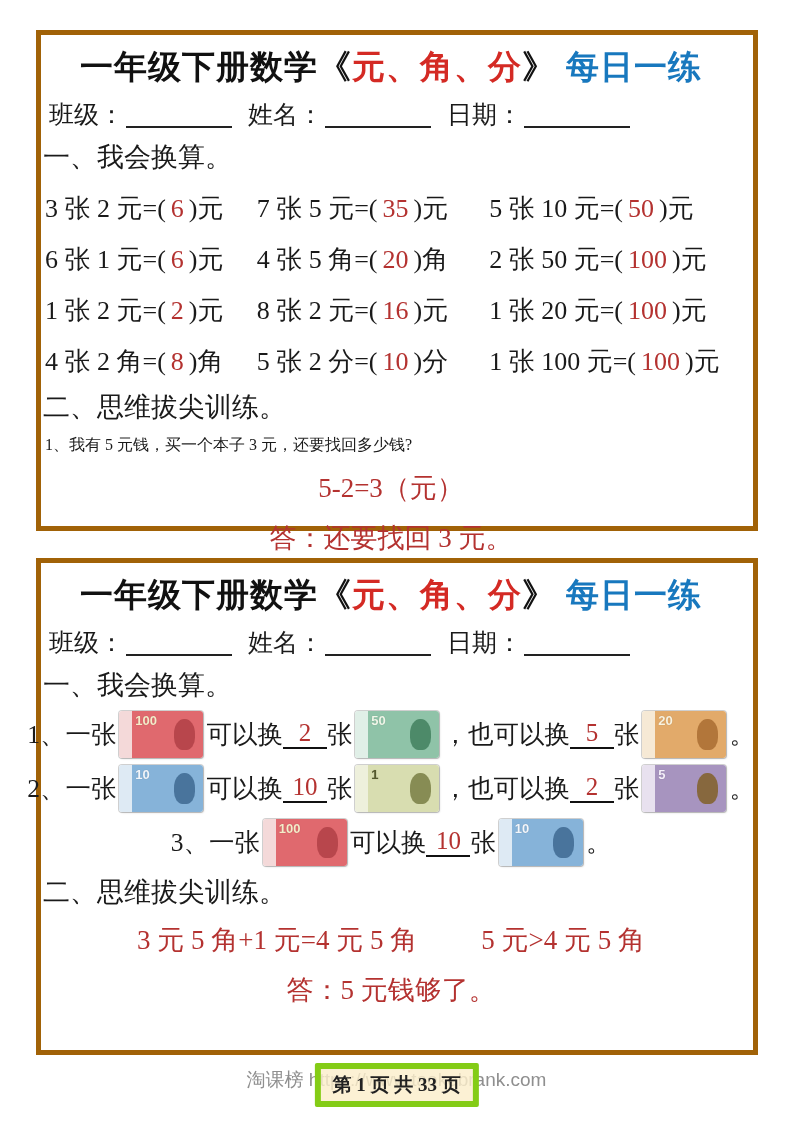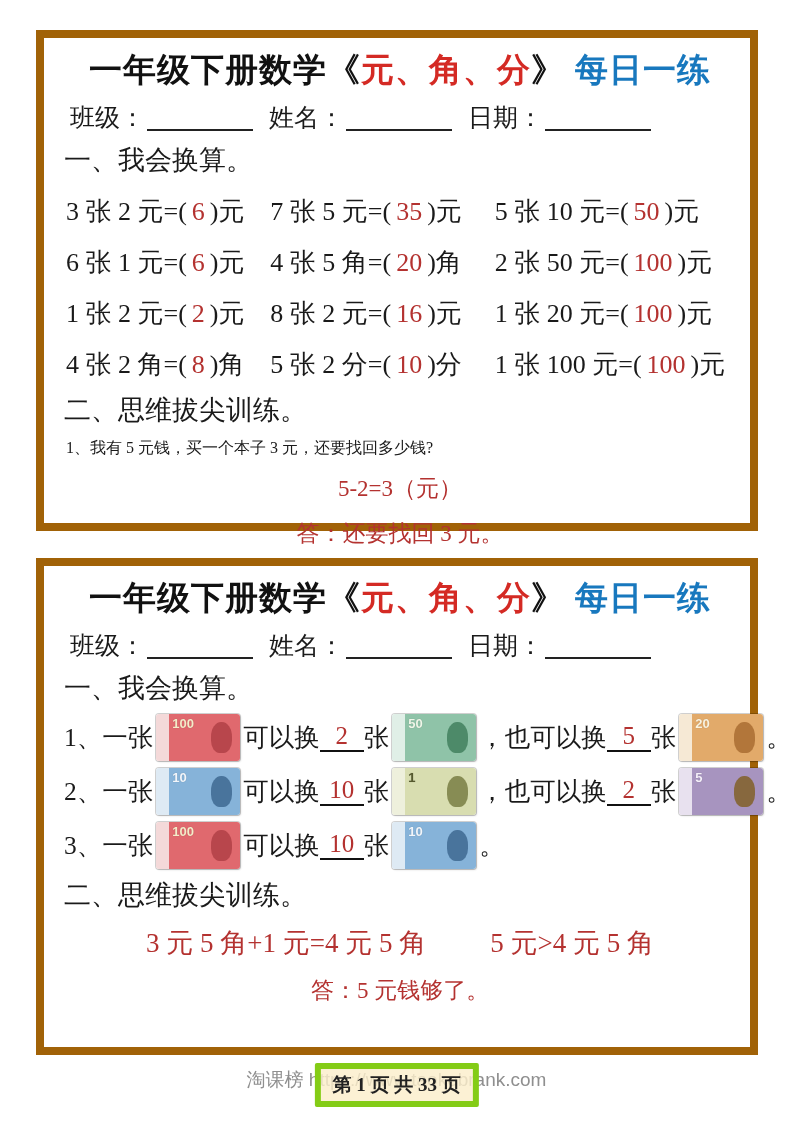--- a/index.html
+++ b/index.html
@@ -3,21 +3,21 @@
 <meta charset="utf-8">
 <style>
   html,body { margin:0; padding:0; background:#ffffff; }
   .page {
     position:relative; width:793px; height:1122px; background:#ffffff;
     font-family:"Liberation Serif","DejaVu Serif",serif; color:#1a1a1a;
     overflow:hidden;
   }
   .panel {
     position:absolute; left:36px; width:722px; box-sizing:border-box;
-    border:8px solid #a16207; background:#ffffff; padding:4px 14px 6px 20px;
+    border:5px solid #a16207; background:#ffffff; padding:4px 14px 6px 2px;
   }
   #panel1 { top:30px;  height:501px; }
   #panel2 { top:558px; height:497px; }
 
   .title {
     margin:6px 0 2px 0; text-align:center;
     font-family:"Liberation Sans","DejaVu Sans",sans-serif;
     font-weight:900; font-size:33px; letter-spacing:1px; white-space:nowrap;
   }
   .t-black { color:#111111; }
@@ -34,26 +34,26 @@
   .sec-head { font-size:27px; margin:8px 0 8px 0; }
 
   .conv-grid {
     display:grid; grid-template-columns:30.5% 33.5% 36%;
     row-gap:16px; font-size:26px; margin:16px 0 10px 2px; white-space:nowrap;
   }
   .conv-item { white-space:nowrap; }
   .c-ans { color:var(--ans-red); padding:0 5px; }
 
   .problem { font-size:16px; margin:10px 0 10px 2px; white-space:nowrap; }
-  .centered-red { text-align:center; color:var(--ans-red); font-size:23px; margin:14px 0; }
+  .centered-red { text-align:center; color:var(--ans-red); font-size:27px; margin:14px 0; }
   .solution-pair { display:flex; justify-content:center; gap:64px; color:var(--ans-red); font-size:27px; margin:12px 0; }
 
   .exchange-line {
     display:flex; align-items:center; font-size:25.5px;
-    margin:7px 0; white-space:nowrap;
+    margin:7px 0; white-space:nowrap;justify-content:center;
   }
   .x-text { flex:none; }
   .x-blank {
     flex:none; color:var(--ans-red); border-bottom:2px solid #111111;
     min-width:34px; text-align:center; padding:0 5px; line-height:1.05; font-size:25px;
   }
   .note {
     position:relative; display:inline-block; width:84px; height:47px;
     border-radius:3px; margin:0 3px; flex:none;
     box-shadow:0 0 0 1px rgba(0,0,0,0.18), 1px 1px 2px rgba(0,0,0,0.15);

